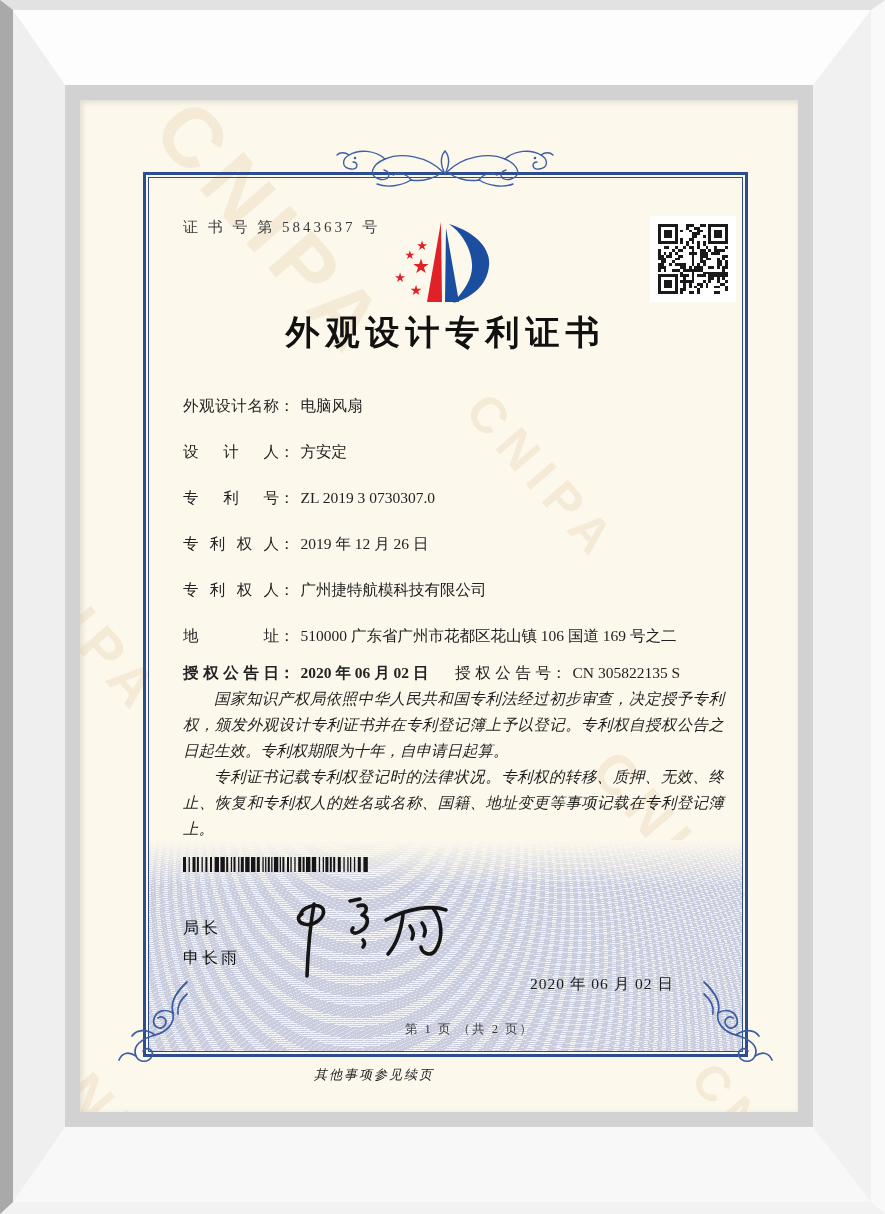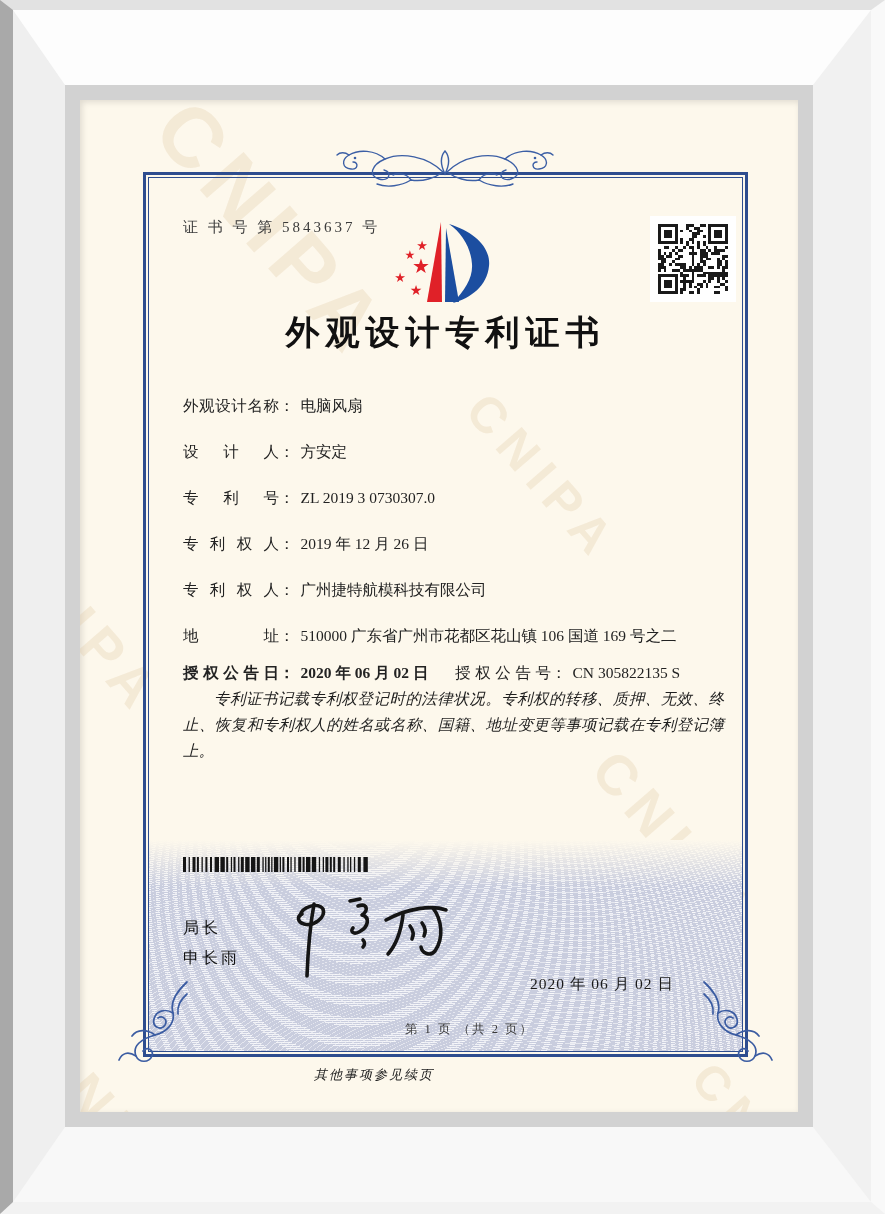--- a/index.html
+++ b/index.html
@@ -476,20 +476,21 @@
     <div class="frow r7">
       <span class="pair1">
         <span class="flabel">授权公告日</span><span class="fcolon">：</span><span>2020 年 06 月 02 日</span>
       </span>
       <span class="pair2">
         <span class="flabel">授权公告号</span><span class="fcolon">：</span><span>CN 305822135 S</span>
       </span>
     </div>
 
     <div class="paras">
+      <p>国家知识产权局依照中华人民共和国专利法经过初步审查，决定授予专利权，颁发外观设计专利证书并在专利登记簿上予以登记。专利权自授权公告之日起生效。专利权期限为十年，自申请日起算。</p>
       <p>专利证书记载专利权登记时的法律状况。专利权的转移、质押、无效、终止、恢复和专利权人的姓名或名称、国籍、地址变更等事项记载在专利登记簿上。</p>
     </div>
 
     <svg class="barcode" id="barcode-svg" viewBox="0 0 186 15" preserveAspectRatio="none">
         <g fill="#151515">
           <rect x="0.0" y="0" width="3" height="15"></rect>
           <rect x="5.6" y="0" width="1.3" height="15"></rect>
           <rect x="9.5" y="0" width="3" height="15"></rect>
           <rect x="13.9" y="0" width="2" height="15"></rect>
           <rect x="18.5" y="0" width="1.3" height="15"></rect>

